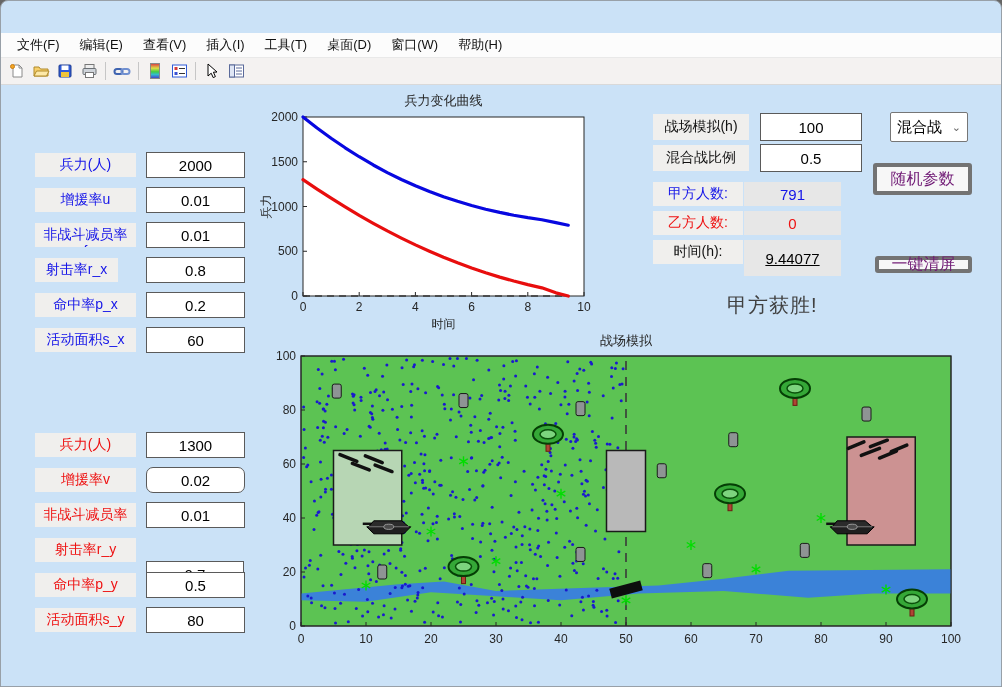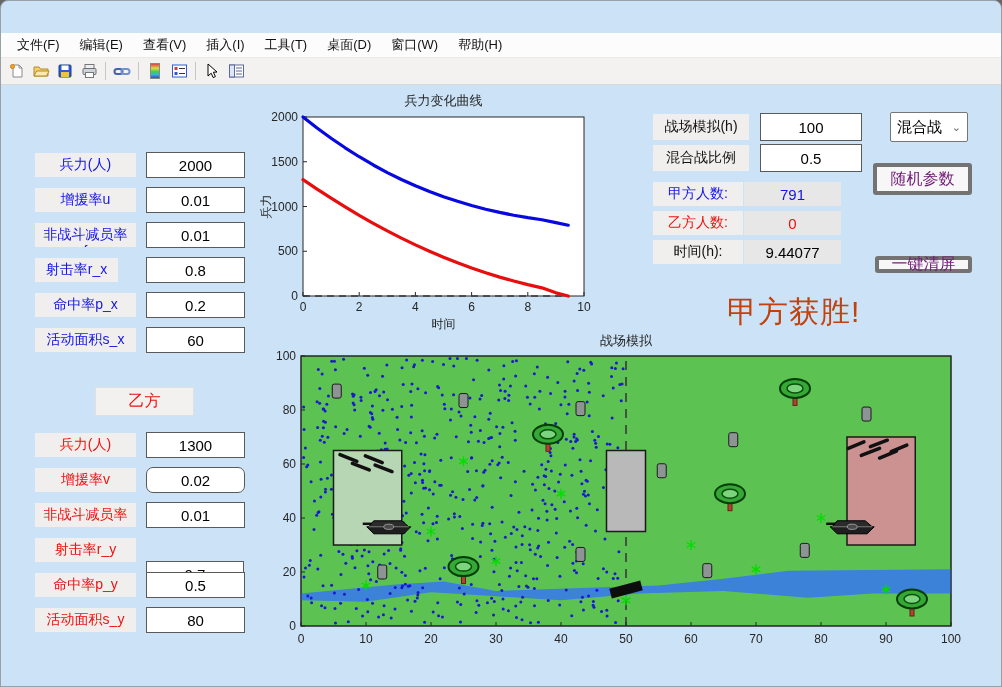--- a/index.html
+++ b/index.html
@@ -39,21 +39,21 @@
          font-size:15px; color:#000; font-family:inherit; }
   .hdr { position:absolute; background:#f2f1f0; display:flex; align-items:center; justify-content:center;
          font-size:16px; border:1px solid #e0e0e0; }
   .btn { position:absolute; background:#f7f7f7; border:4px solid #737373; border-radius:3px;
          display:flex; align-items:center; justify-content:center; font-size:16px; color:#701a75; }
   .sval { position:absolute; background:#e7e7e7; display:flex; align-items:center; justify-content:center;
           font-size:15px; }
   #mode-select { position:absolute; background:#fff; border:1px solid #767676; border-radius:2px;
                  display:flex; align-items:center; font-size:15px; padding:0 6px; }
   #mode-select .chev { margin-left:auto; color:#666; font-size:11px; }
-  #result-text { position:absolute; color:#c2410c; font-size:30px; letter-spacing:1px; font-weight:500; }
+  #result-text { position:absolute; color:#404040; font-size:20px; letter-spacing:1px; font-weight:500; }
   svg { position:absolute; }
   svg text { font-family:"Liberation Sans","DejaVu Sans",sans-serif; }
 </style>
 </head>
 <body>
 
 <div id="window">
 
 
   <div id="menubar">
@@ -144,21 +144,20 @@
         <span>f</span>
       </div>
     <input class="inp" style="left: 145px; top: 137px; width: 99px; height: 26px;" value="0.01">
     <div class="lbl blue" style="left:34px; top:173px; width:83px; height:24px;">射击率r_x</div>
     <input class="inp" style="left: 145px; top: 172px; width: 99px; height: 26px;" value="0.8">
     <div class="lbl blue" style="left:34px; top:208px; width:101px; height:24px;">命中率p_x</div>
     <input class="inp" style="left: 145px; top: 207px; width: 99px; height: 26px;" value="0.2">
     <div class="lbl blue" style="left:34px; top:243px; width:101px; height:24px;">活动面积s_x</div>
     <input class="inp" style="left: 145px; top: 242px; width: 99px; height: 26px;" value="60">
 
-    <div class="hdr red" style="left:94px; top:302px; width:99px; height:29px;">乙方</div>
 
     <div class="lbl red" style="left:34px; top:348px; width:101px; height:24px;">兵力(人)</div>
     <input class="inp" style="left: 145px; top: 347px; width: 99px; height: 26px;" value="1300">
     <div class="lbl red" style="left:34px; top:383px; width:101px; height:24px;">增援率v</div>
     <input class="inp" style="left: 145px; top: 382px; width: 99px; height: 26px; border-radius: 7px;" value="0.02">
     <div class="lbl red two" style="left:34px; top:418px; width:101px; height:24px;">
         <span>非战斗减员率</span>
         <span>g</span>
       </div>
     <input class="inp" style="left: 145px; top: 417px; width: 99px; height: 26px;" value="0.01">
@@ -211,21 +210,21 @@
     <input class="inp" style="left: 759px; top: 59px; width: 102px; height: 28px;" value="0.5">
 
     <div class="btn" style="left:872px; top:78px; width:99px; height:32px;">随机参数</div>
     <div class="btn" style="left:874px; top:171px; width:97px; height:17px;">一键清屏</div>
 
     <div class="lbl blue" style="left:652px; top:97px; width:90px; height:24px;">甲方人数:</div>
     <div class="sval blue" style="left:743px; top:97px; width:97px; height:24px;">791</div>
     <div class="lbl red" style="left:652px; top:126px; width:90px; height:24px;">乙方人数:</div>
     <div class="sval red" style="left:743px; top:126px; width:97px; height:24px;">0</div>
     <div class="lbl" style="left:652px; top:155px; width:90px; height:24px;">时间(h):</div>
-    <div class="sval" style="left:743px; top:155px; width:97px; height:24px;">9.44077</div>
+    <div class="sval" style="left:743px; top:155px; width:97px; height:36px;text-decoration:underline;">9.44077</div>
 
     <div id="result-text" style="left:726px; top:207px;">甲方获胜!</div>
 
     <svg id="svg-field" style="left:270px; top:246px;" width="700" height="356">
         <text x="355" y="14" text-anchor="middle" font-size="13px" fill="#262626">战场模拟</text>
         <rect x="30" y="25" width="650" height="270" fill="#5cc353" stroke="#262626"></rect>
         <polygon points="30,262.6 127.5,253.15 173,250.45 225,259.9 303,257.2 387.5,254.5 452.5,247.75 517.5,239.65 680,238.3 680,262.6 602,262.6 537,266.65 452.5,259.9 368,262.6 290,269.35 225,265.3 160,261.25 95,270.7 30,269.35" fill="#3b82d8"></polygon>
         <circle cx="279.4953719180543" cy="117.43374299082905" r="1.5" fill="#1a1acd"></circle>
         <circle cx="111.87731296396814" cy="79.2453159204498" r="1.5" fill="#1a1acd"></circle>
         <circle cx="40.20538380723447" cy="266.9724213586934" r="1.5" fill="#1a1acd"></circle>

